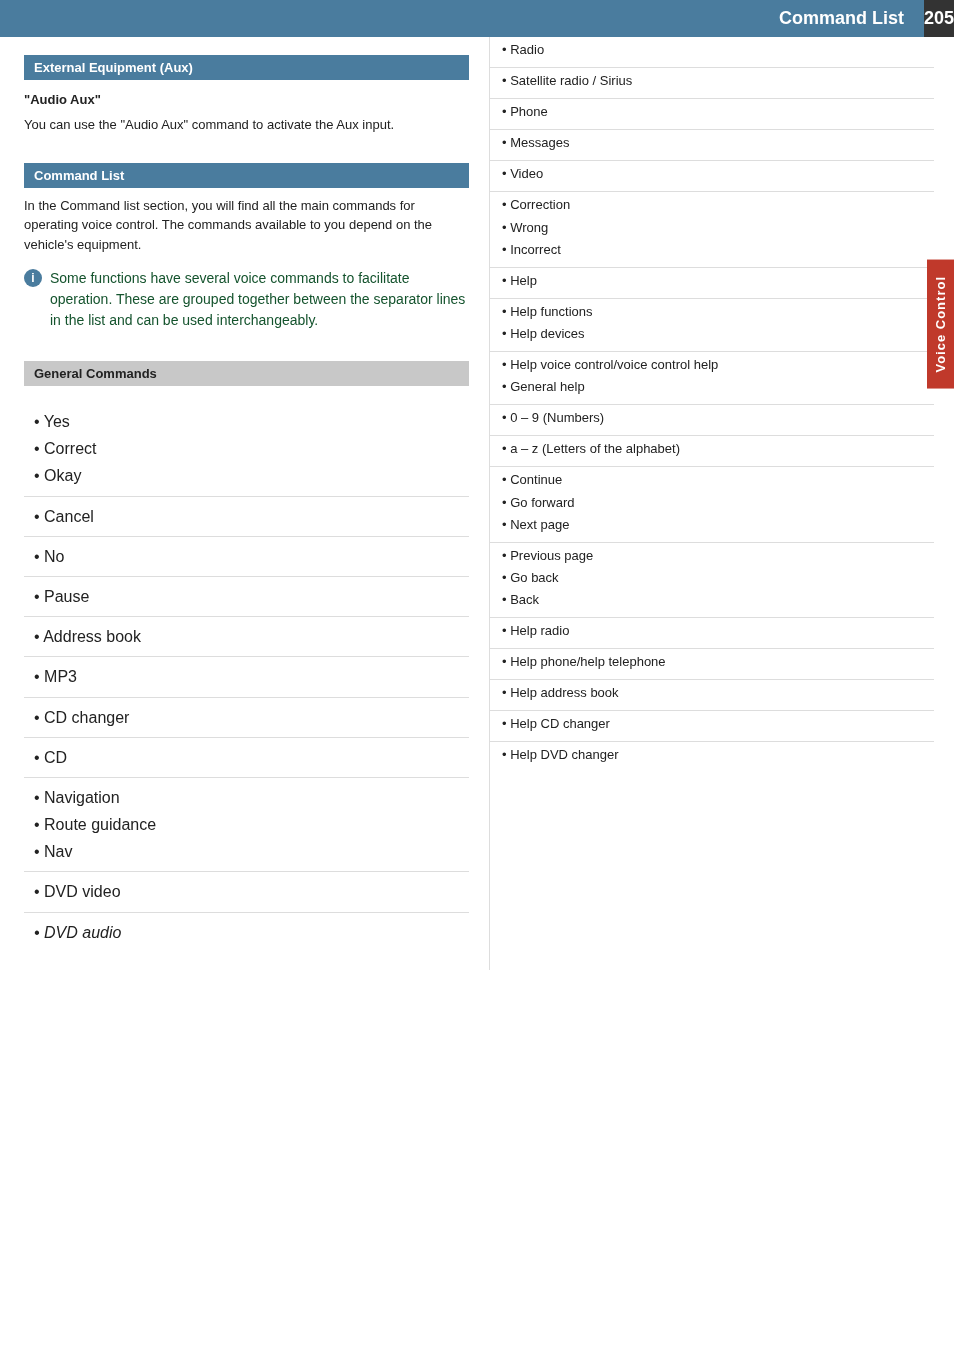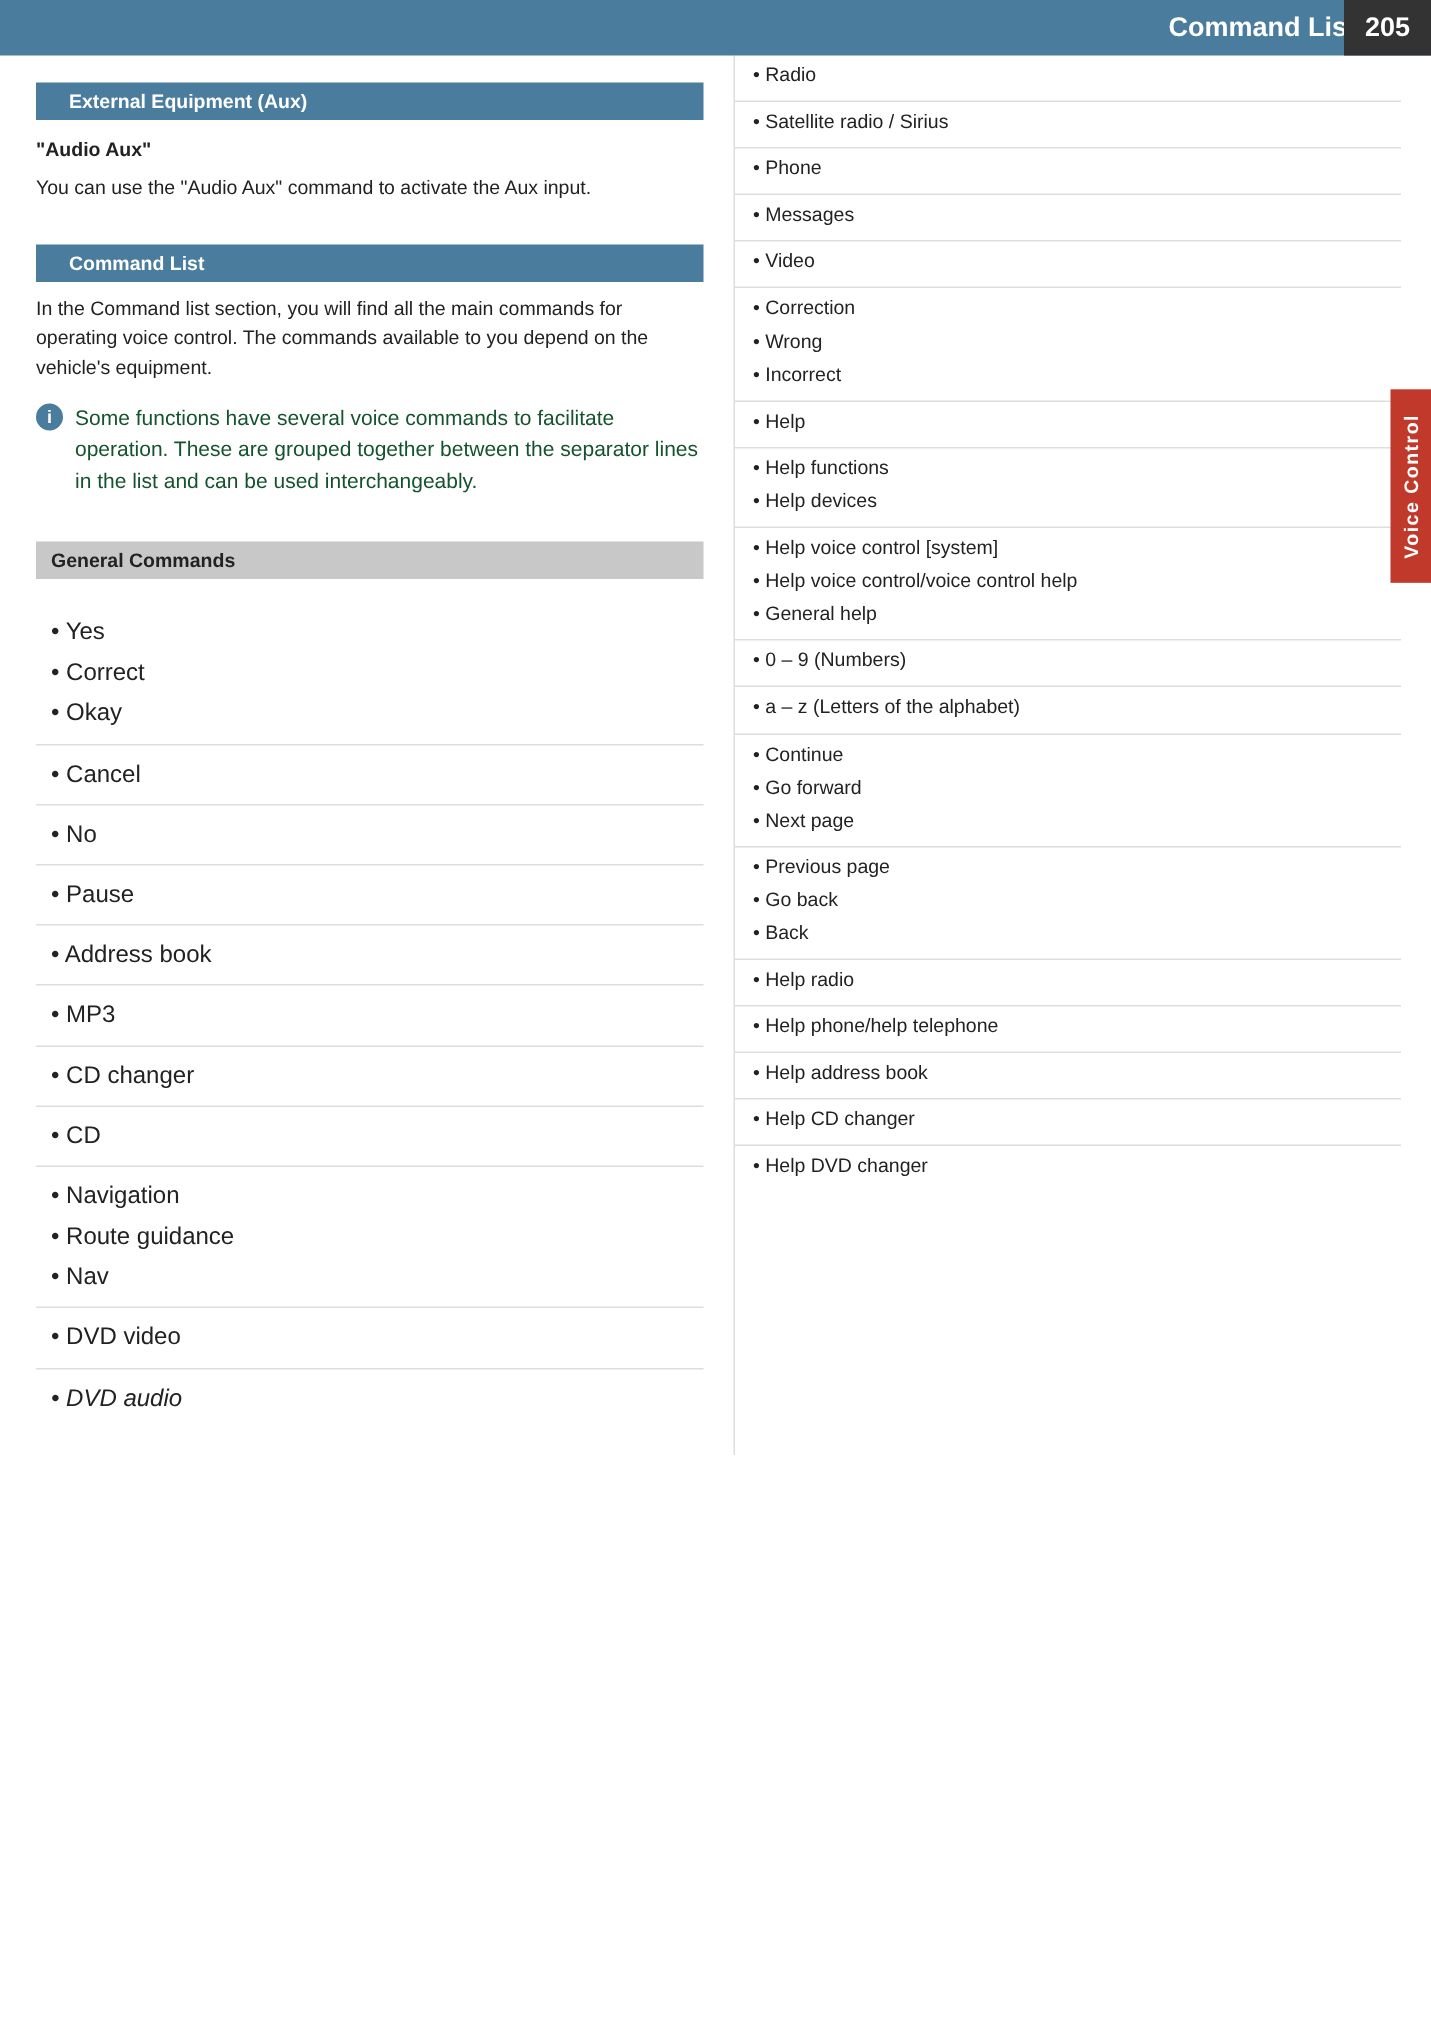--- a/index.html
+++ b/index.html
@@ -24,21 +24,21 @@
       position: relative;
     }
     .page-number {
       position: absolute;
       right: 0;
       top: 0;
       background: #333;
       color: #fff;
       font-size: 18px;
       font-weight: bold;
-      padding: 8px 14px;
+      padding: 8px 0;
       height: 100%;
       display: flex;
       align-items: center;
     }
 
     
     .side-tab {
       position: absolute;
       right: 0;
       top: 260px;
@@ -72,21 +72,21 @@
       flex: 1;
       padding: 0 20px 18px 0;
     }
 
     
     .section-header {
       background: #4a7c9e;
       color: #fff;
       font-weight: bold;
       font-size: 13px;
-      padding: 5px 22px;
+      padding: 5px 10px;
       margin-bottom: 8px;
     }
     .section-header-gray {
       background: #c8c8c8;
       color: #222;
       font-weight: bold;
       font-size: 13px;
       padding: 5px 10px;
       margin-bottom: 16px;
     }
@@ -297,21 +297,20 @@
     <div class="right-row">
       <div class="right-item">Help</div>
     </div>
 
     <div class="right-row">
       <div class="right-item">Help functions</div>
       <div class="right-item">Help devices</div>
     </div>
 
     <div class="right-row">
-      <div class="right-item">Help voice control [system]</div>
       <div class="right-item">Help voice control/voice control help</div>
       <div class="right-item">General help</div>
     </div>
 
     <div class="right-row">
       <div class="right-item">0 – 9 (Numbers)</div>
     </div>
 
     <div class="right-row">
       <div class="right-item">a – z (Letters of the alphabet)</div>

